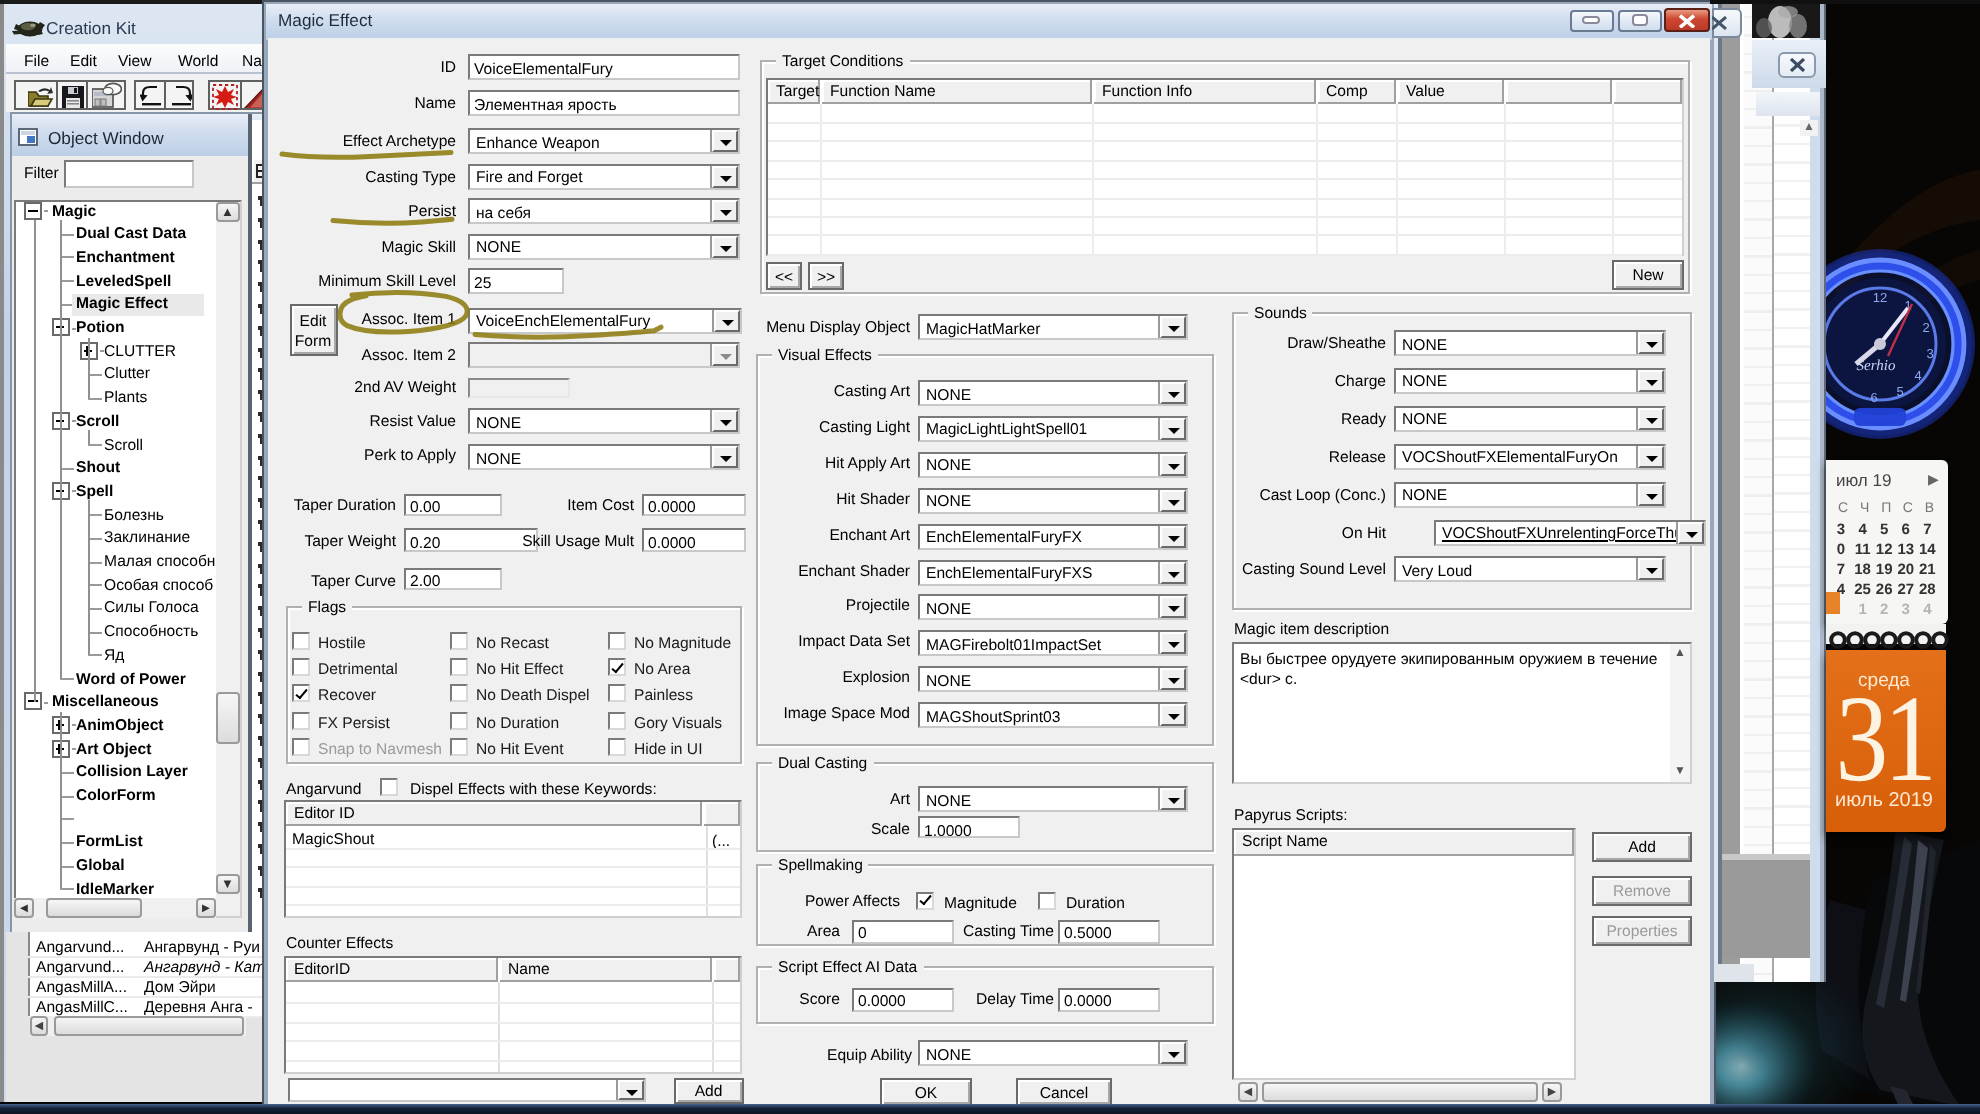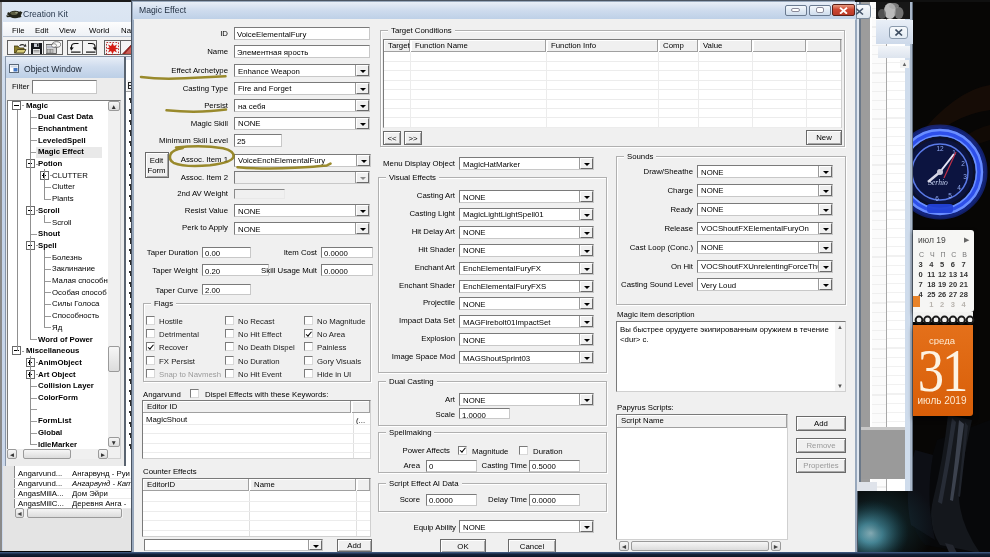--- a/index.html
+++ b/index.html
@@ -477,21 +477,21 @@
 <div class="btn" style="left:337px;top:538.5px;width:34.5px;height:13px;line-height:12px;">Add</div>
 <div class="lblr" style="left:335px;top:159px;width:120px;">Menu Display Object</div>
 <div class="cb" style="left:459px;top:157px;width:135px;height:13px;">MagicHatMarker<span class="ar"></span></div>
 <div class="grp" style="left:378px;top:177px;width:229px;height:196px;">
     <span>Visual Effects</span>
   </div>
 <div class="lblr" style="left:335px;top:191.0px;width:120px;">Casting Art</div>
 <div class="cb" style="left:459px;top:190.0px;width:135px;height:13px;">NONE<span class="ar"></span></div>
 <div class="lblr" style="left:335px;top:208.9px;width:120px;">Casting Light</div>
 <div class="cb" style="left:459px;top:207.9px;width:135px;height:13px;">MagicLightLightSpell01<span class="ar"></span></div>
-<div class="lblr" style="left:335px;top:226.8px;width:120px;">Hit Delay Art</div>
+<div class="lblr" style="left:335px;top:226.8px;width:120px;">Hit Apply Art</div>
 <div class="cb" style="left:459px;top:225.8px;width:135px;height:13px;">NONE<span class="ar"></span></div>
 <div class="lblr" style="left:335px;top:244.7px;width:120px;">Hit Shader</div>
 <div class="cb" style="left:459px;top:243.7px;width:135px;height:13px;">NONE<span class="ar"></span></div>
 <div class="lblr" style="left:335px;top:262.6px;width:120px;">Enchant Art</div>
 <div class="cb" style="left:459px;top:261.6px;width:135px;height:13px;">EnchElementalFuryFX<span class="ar"></span></div>
 <div class="lblr" style="left:335px;top:280.5px;width:120px;">Enchant Shader</div>
 <div class="cb" style="left:459px;top:279.5px;width:135px;height:13px;">EnchElementalFuryFXS<span class="ar"></span></div>
 <div class="lblr" style="left:335px;top:298.4px;width:120px;">Projectile</div>
 <div class="cb" style="left:459px;top:297.4px;width:135px;height:13px;">NONE<span class="ar"></span></div>
 <div class="lblr" style="left:335px;top:316.29999999999995px;width:120px;">Impact Data Set</div>
@@ -565,21 +565,21 @@
 <div class="cb" style="left:697px;top:165.0px;width:136px;height:13px;">NONE<span class="ar"></span></div>
 <div class="lblr" style="left:573px;top:185.9px;width:120px;">Charge</div>
 <div class="cb" style="left:697px;top:183.9px;width:136px;height:13px;">NONE<span class="ar"></span></div>
 <div class="lblr" style="left:573px;top:204.8px;width:120px;text-align:right;">Ready</div>
 <div class="cb" style="left:697px;top:202.8px;width:136px;height:13px;">NONE<span class="ar"></span></div>
 <div class="lblr" style="left:573px;top:223.7px;width:120px;">Release</div>
 <div class="cb" style="left:697px;top:221.7px;width:136px;height:13px;">VOCShoutFXElementalFuryOn<span class="ar"></span></div>
 <div class="lblr" style="left:573px;top:242.6px;width:120px;">Cast Loop (Conc.)</div>
 <div class="cb" style="left:697px;top:240.6px;width:136px;height:13px;">NONE<span class="ar"></span></div>
 <div class="lblr" style="left:573px;top:261.5px;width:120px;">On Hit</div>
-<div class="cb" style="left:697px;top:259.5px;width:136px;height:13px;">VOCShoutFXUnrelentingForceThur<span class="ar"></span></div>
+<div class="cb" style="left:717px;top:259.5px;width:136px;height:13px;text-decoration:underline;">VOCShoutFXUnrelentingForceThur<span class="ar"></span></div>
 <div class="lblr" style="left:573px;top:280.4px;width:120px;">Casting Sound Level</div>
 <div class="cb" style="left:697px;top:278.4px;width:136px;height:13px;">Very Loud<span class="ar"></span></div>
 <div class="lbl" style="left:617px;top:310px;">Magic item description</div>
 <div class="lv" style="left:616px;top:321px;width:230px;height:71px;"></div>
 <div class="row" style="left:620px;top:325px;line-height:9.5px;white-space:normal;width:212px;">Вы быстрее орудуете экипированным оружием в течение &lt;dur&gt; с.</div>
 <div class="sb" style="left:835px;top:322px;width:10px;height:69px;background:#f4f4f4;"></div>
 <div class="abs" style="left:835px;top:323px;width:10px;height:8px;font-size:6px;text-align:center;line-height:8px;color:#555;">▲</div>
 <div class="abs" style="left:835px;top:382px;width:10px;height:8px;font-size:6px;text-align:center;line-height:8px;color:#555;">▼</div>
 <div class="lbl" style="left:617px;top:403px;">Papyrus Scripts:</div>
 <div class="lv" style="left:616px;top:414px;width:172px;height:126px;"></div>

